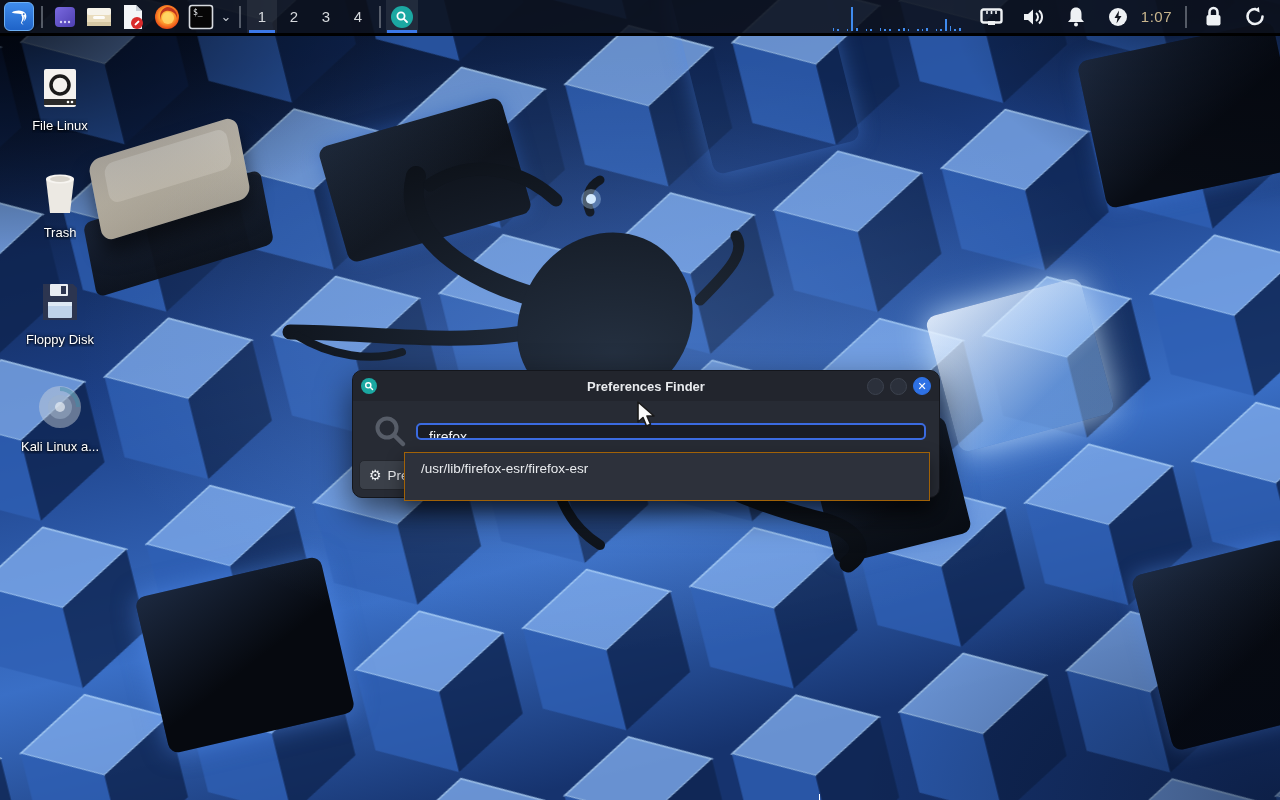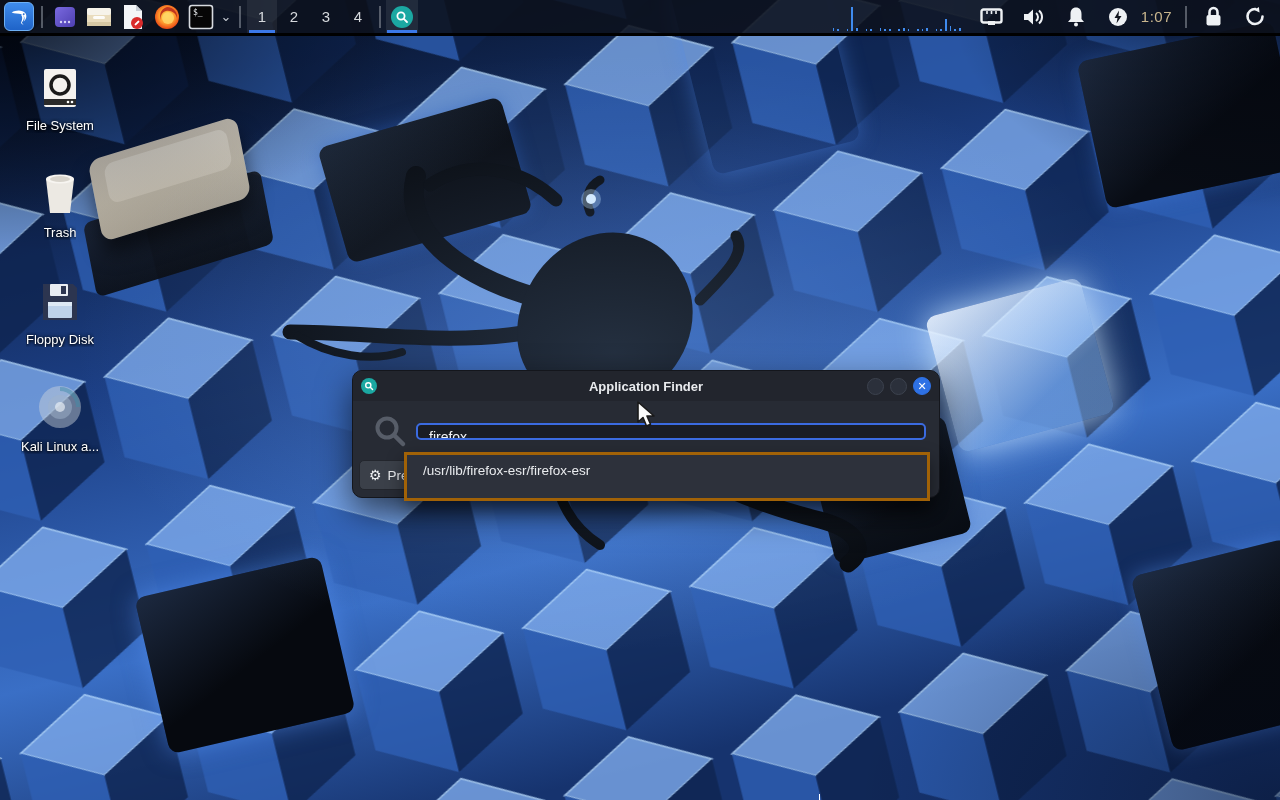--- a/index.html
+++ b/index.html
@@ -92,21 +92,21 @@
                   padding:12px 26px 0 11px; outline:none; }
   .arrow-down { position:absolute; right:22px; top:427px; color:#d3d6db; font-size:15px; pointer-events:none; }
   .caret { position:absolute; left:466px; top:423px; width:1px; height:21px; background:#fff; }
   .pref-btn { position:absolute; left:6px; top:89px; height:30px; padding:0 12px 0 9px;
               background:#3b4049; border:1px solid #23262d; border-radius:5px;
               display:flex; align-items:center; gap:6px; color:#e7e9ec; font-size:13.5px; }
   .gear { font-size:14px; color:#f0f2f4; }
 
   
   .popup { position:absolute; left:404px; top:452px; width:526px; height:49px; z-index:60;
-           background:#2d313b; border:3px solid #a16207; box-shadow:0 8px 18px rgba(0,0,0,.45); }
+           background:#2d313b; border:1px solid #a16207; box-shadow:0 8px 18px rgba(0,0,0,.45); }
   .popup .item { height:31px; display:flex; align-items:center; padding:0 16px;
                  color:#e9ebee; font-size:13.5px; }
 
   
   .cursor { position:absolute; left:636px; top:401px; z-index:99; pointer-events:none; }
 </style>
 </head>
 <body>
 
 <div class="wallpaper">
@@ -161,21 +161,21 @@
   <div class="desk-item">
     <div class="ic">
       <svg width="38" height="40" viewBox="0 0 38 40">
         <rect x="3" y="1" width="32" height="38" rx="2" fill="#f4f2ef"></rect>
         <circle cx="19" cy="17" r="9" fill="none" stroke="#1a1a1a" stroke-width="3.5"></circle>
         <rect x="3" y="31" width="32" height="6" fill="#2a2a2a"></rect>
         <circle cx="27" cy="34" r="1.3" fill="#fff"></circle>
           <circle cx="31" cy="34" r="1.3" fill="#fff"></circle>
       </svg>
     </div>
-    <div class="lbl">File System</div>
+    <div class="lbl">File Linux</div>
   </div>
   <div class="desk-item">
     <div class="ic">
       <svg width="40" height="42" viewBox="0 0 40 42">
         <path d="M6,6 L34,6 L30,40 L10,40 Z" fill="#ece9e3"></path>
         <ellipse cx="20" cy="6" rx="14" ry="4.5" fill="#f7f5f1"></ellipse>
         <ellipse cx="20" cy="6" rx="10" ry="3" fill="#d8d4cc"></ellipse>
       </svg>
     </div>
     <div class="lbl">Trash</div>
@@ -371,21 +371,21 @@
 </div>
 
 <div class="dialog">
   <div class="titlebar">
     <div class="tb-icon">
       <svg width="10" height="10" viewBox="0 0 14 14">
         <circle cx="6" cy="6" r="3.6" fill="none" stroke="#fff" stroke-width="2"></circle>
         <line x1="8.8" y1="8.8" x2="12" y2="12" stroke="#fff" stroke-width="2" stroke-linecap="round"></line>
       </svg>
     </div>
-    <div class="tb-title">Application Finder</div>
+    <div class="tb-title">Preferences Finder</div>
     <div class="tb-btns">
       <div class="tb-circle"></div>
       <div class="tb-circle"></div>
       <div class="tb-close">
         <span>✕</span>
       </div>
     </div>
   </div>
 
   <div class="dlg-row">

